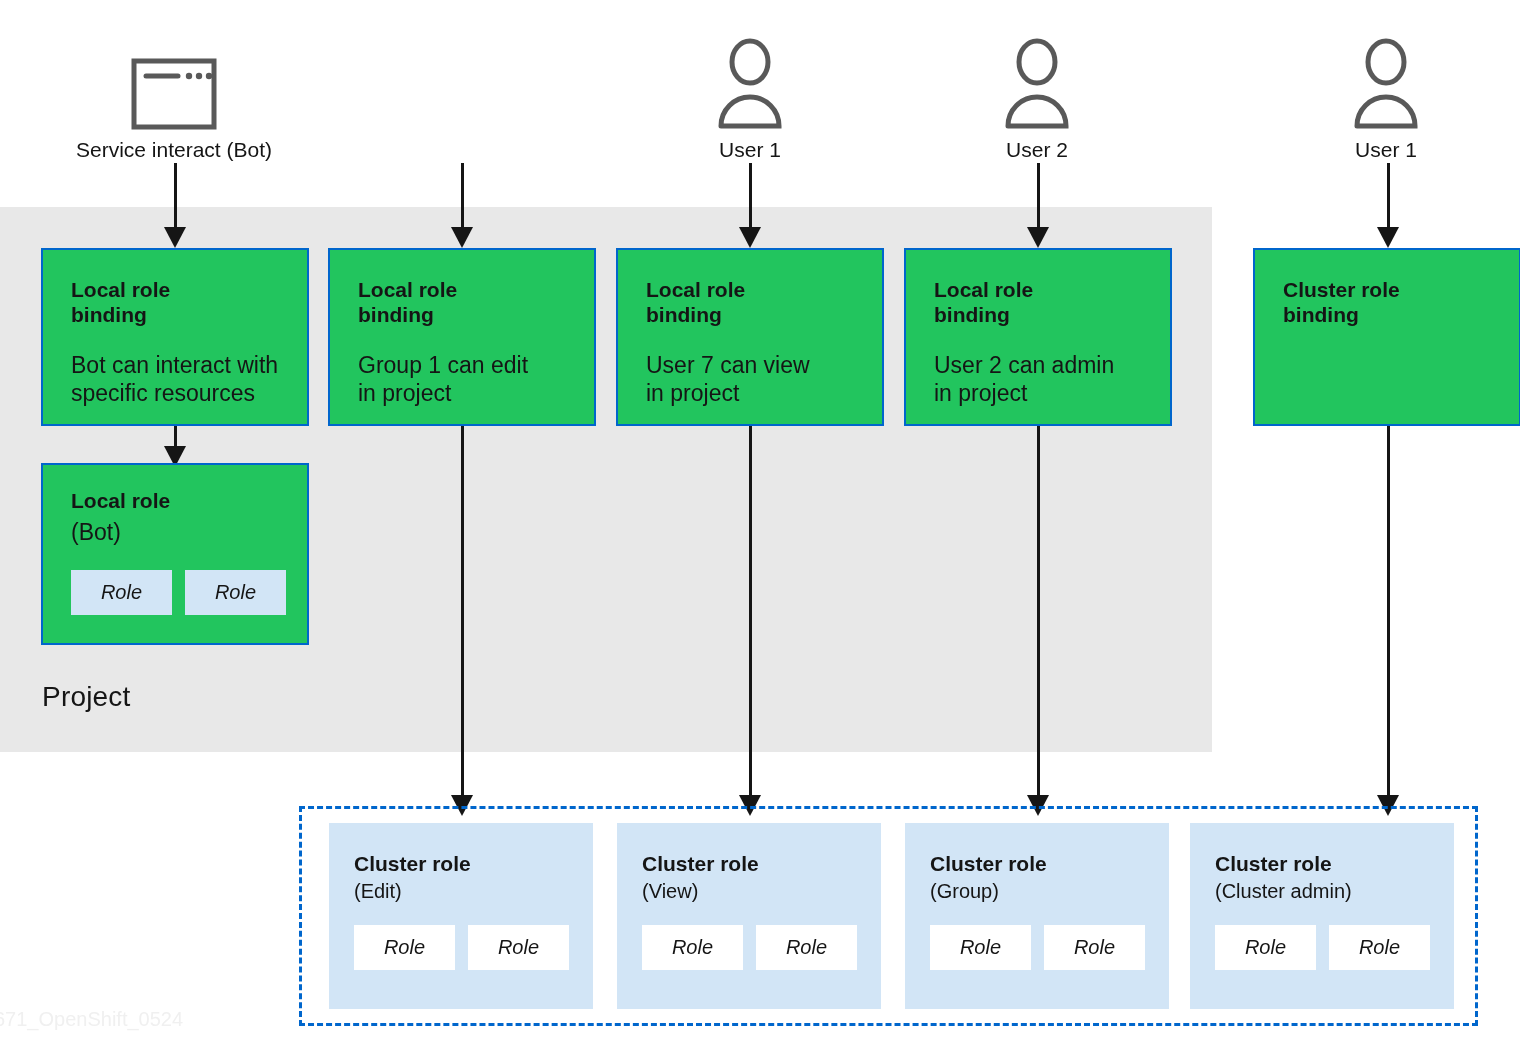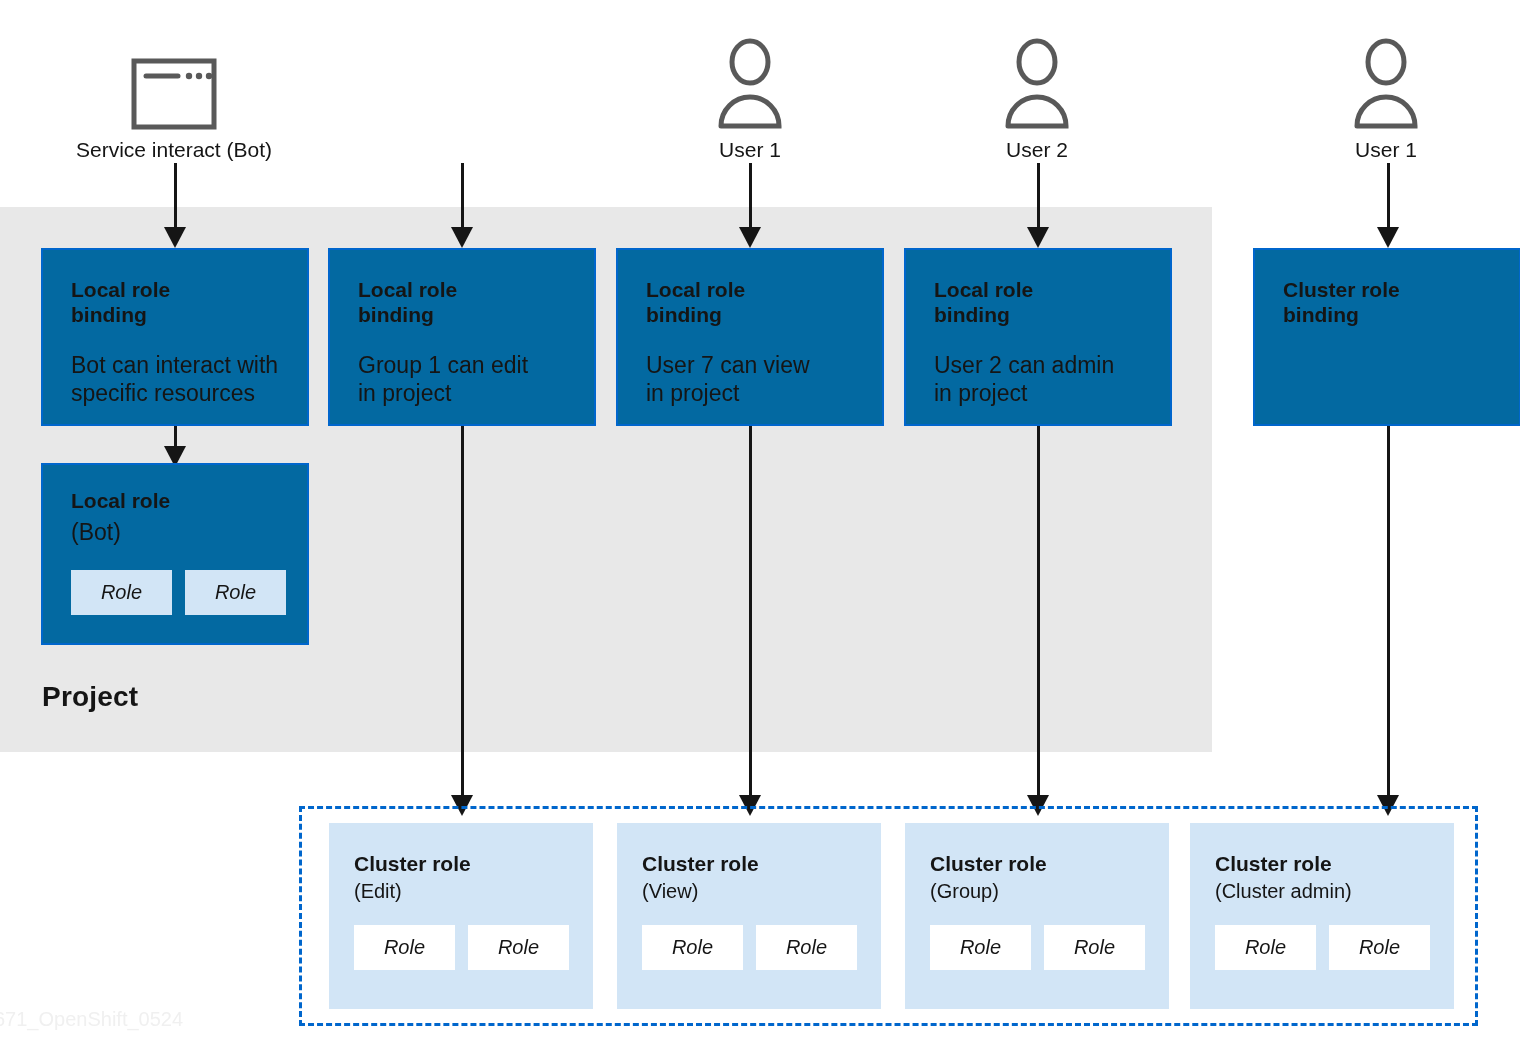--- a/index.html
+++ b/index.html
@@ -26,21 +26,21 @@
     top: 207px;
     width: 1212px;
     height: 545px;
     background: #e8e8e8;
   }
   .project-label {
     position: absolute;
     left: 42px;
     top: 681px;
     font-size: 28px;
-    font-weight: bold;
+    font-weight: normal;
     letter-spacing: 0.2px;
     color: #151515;
   }
 
   
   .actor {
     position: absolute;
     width: 200px;
     text-align: center;
   }
@@ -54,21 +54,21 @@
     font-size: 21px;
     color: #151515;
     margin-top: 8px;
     white-space: nowrap;
   }
 
   
   .box {
     position: absolute;
     box-sizing: border-box;
-    background: #0369a1;
+    background: #22c55e;
     border: 2.5px solid #0066cc;
   }
   .box .box-title {
     position: absolute;
     left: 28px;
     top: 28px;
     font-size: 21px;
     font-weight: bold;
     line-height: 1.18;
     color: #151515;

